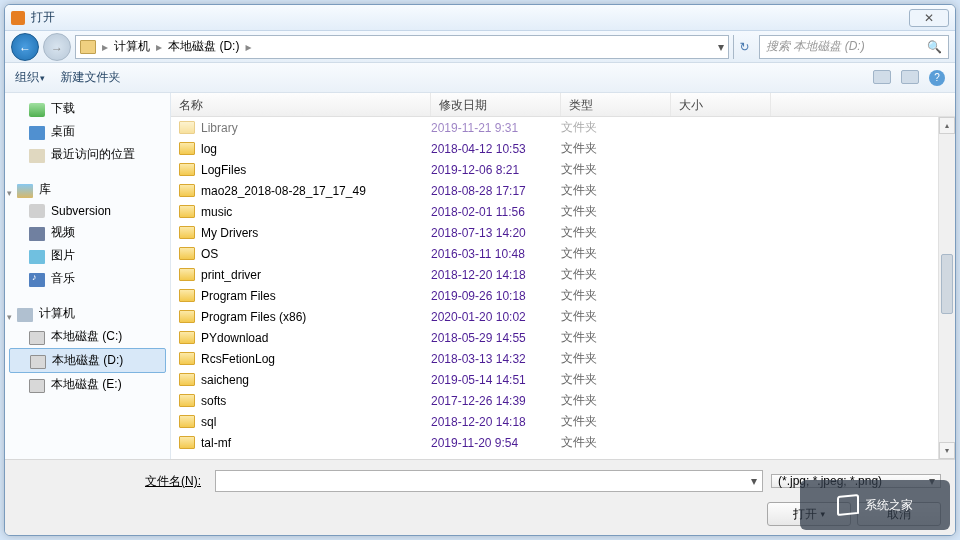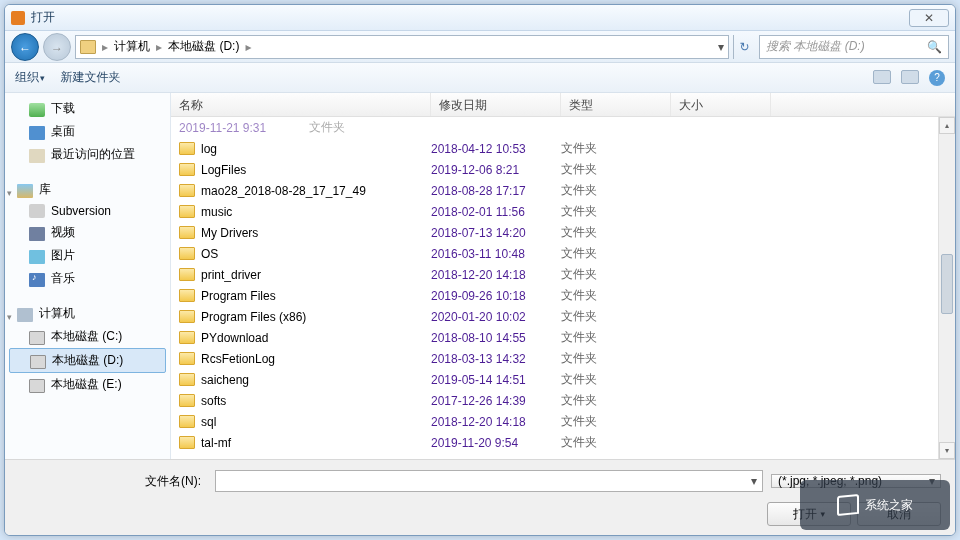--- a/index.html
+++ b/index.html
@@ -56,21 +56,21 @@
 .row .fname { width: 252px; display: flex; align-items: center; gap: 6px; }
 .row .fdate { width: 130px; color: #4c1d95; }
 .row .ftype { width: 110px; color: #666; }
 .folder-icon { width: 16px; height: 13px; background: linear-gradient(#fce9a8, #f3c94f); border: 1px solid #d9a830; border-radius: 1px; }
 .row.faded { opacity: 0.55; }
 .scrollbar-v { position: absolute; right: 0; top: 24px; bottom: 0; width: 17px; background: #f0f0f0; border-left: 1px solid #e0e0e0; }
 .scroll-btn { height: 17px; background: #f4f4f4; border: 1px solid #d0d0d0; display: flex; align-items: center; justify-content: center; font-size: 8px; color: #666; }
 .scroll-thumb { position: absolute; top: 40%; left: 2px; right: 2px; height: 60px; background: #d0d8e0; border: 1px solid #a8b8c8; border-radius: 2px; }
 .footer { height: 76px; background: #f0f0f0; border-top: 1px solid #d8d8d8; padding: 10px 14px; display: flex; flex-direction: column; gap: 10px; }
 .footer-row { display: flex; align-items: center; gap: 8px; }
-.filename-label { width: 188px; text-align: right; padding-right: 6px; }
+.filename-label { width: 188px; text-align: right; padding-right: 6px; text-decoration: underline; }
 .filename-input { flex: 1; height: 22px; background: #fff; border: 1px solid #b0b0b0; padding: 0 20px 0 4px; position: relative; }
 .filename-input::after { content: "▾"; position: absolute; right: 5px; top: 3px; color: #555; }
 .filter-select { width: 170px; height: 14px; background: linear-gradient(#fdfdfd,#ececec); border: 1px solid #b0b0b0; padding: 0 18px 0 6px; display: flex; align-items: center; position: relative; }
 .filter-select::after { content: "▾"; position: absolute; right: 5px; color: #555; }
 .btns { margin-left: auto; display: flex; gap: 6px; }
 .btn { width: 84px; height: 24px; background: linear-gradient(#fdfdfd,#e8e8e8); border: 1px solid #a8a8a8; border-radius: 3px; display: flex; align-items: center; justify-content: center; }
 .watermark { position: absolute; right: 10px; bottom: 10px; width: 150px; height: 50px; background: rgba(50,60,75,0.75); border-radius: 6px; display: flex; align-items: center; justify-content: center; color: #fff; gap: 6px; font-size: 13px; z-index: 50; }
 .watermark .logo-shape { width: 22px; height: 20px; border: 2px solid #fff; border-radius: 3px 3px 0 3px; transform: skewY(-6deg); }
 </style>
 </head>
@@ -186,20 +186,24 @@
 
     <div class="filelist">
       <div class="columns">
         <div class="col col-name">名称</div>
         <div class="col col-date">修改日期</div>
         <div class="col col-type">类型</div>
         <div class="col col-size">大小</div>
       </div>
       <div class="rows" id="rows">
           <div class="row faded">
+            <div class="fname">
+              <span class="folder-icon"></span>
+              <span>Library</span>
+            </div>
             <div class="fdate">2019-11-21 9:31</div>
             <div class="ftype">文件夹</div>
           </div>
           <div class="row">
             <div class="fname">
               <span class="folder-icon"></span>
               <span>log</span>
             </div>
             <div class="fdate">2018-04-12 10:53</div>
             <div class="ftype">文件夹</div>
@@ -266,21 +270,21 @@
               <span>Program Files (x86)</span>
             </div>
             <div class="fdate">2020-01-20 10:02</div>
             <div class="ftype">文件夹</div>
           </div>
           <div class="row">
             <div class="fname">
               <span class="folder-icon"></span>
               <span>PYdownload</span>
             </div>
-            <div class="fdate">2018-08-10 14:55</div>
+            <div class="fdate">2018-05-29 14:55</div>
             <div class="ftype">文件夹</div>
           </div>
           <div class="row">
             <div class="fname">
               <span class="folder-icon"></span>
               <span>RcsFetionLog</span>
             </div>
             <div class="fdate">2018-03-13 14:32</div>
             <div class="ftype">文件夹</div>
           </div>

